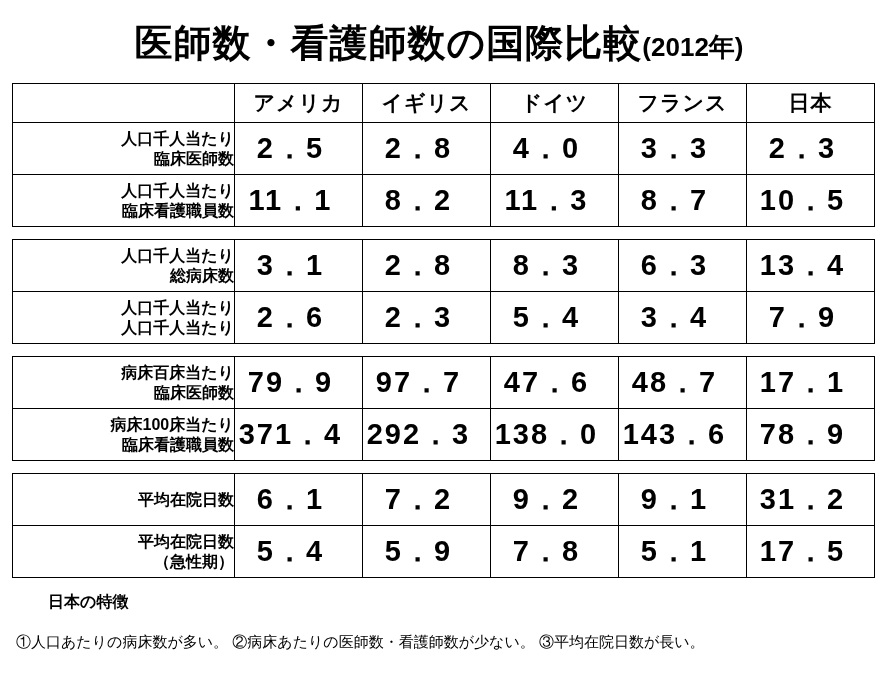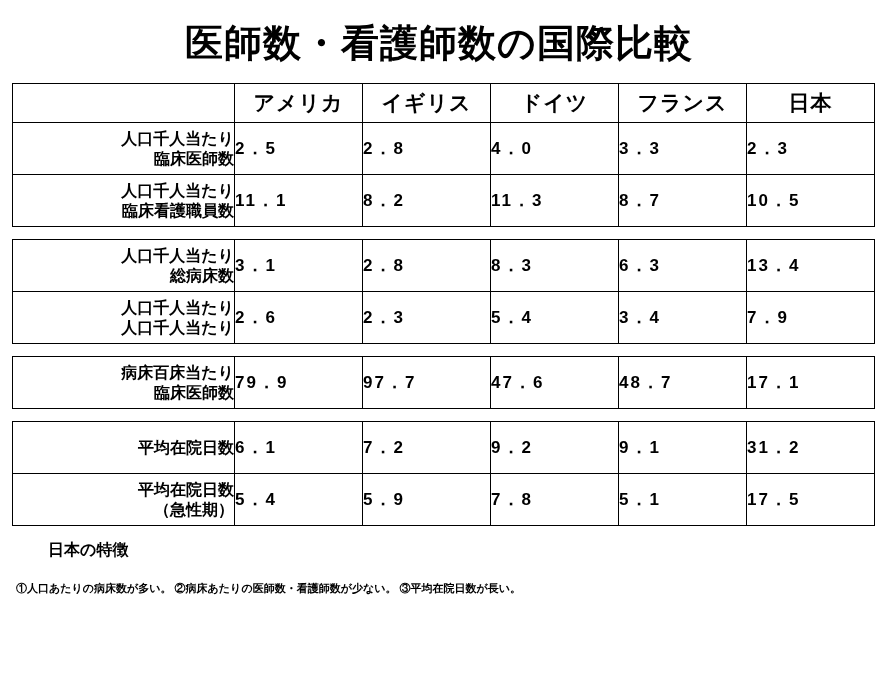--- a/index.html
+++ b/index.html
@@ -68,23 +68,23 @@
   tbody td.rowlabel {
     font-size: 16px;
     font-weight: bold;
     text-align: right;
     padding: 4px 0 4px 14px;
     line-height: 1.25;
     letter-spacing: 0px;
   }
   tbody td.rowlabel .l2 { display: block; }
   tbody td.value {
-    font-size: 17px;
-    font-weight: bold;
-    text-align: left;
+    font-size: 29px;
+    font-weight: bold;
+    text-align: center;
     padding-right: 16px;
     letter-spacing: 2px;
     font-family: "Liberation Sans", sans-serif;
   }
   tr.datarow { height: 52px; }
   tr.spacer td {
     border: none;
     height: 12px;
     padding: 0;
   }
@@ -93,34 +93,35 @@
     width: 862px;
   }
   .footer-title {
     font-size: 16px;
     font-weight: bold;
     margin-bottom: 6px;
     padding-left: 4px;
     margin-left: 32px;
   }
   .footer-note {
-    font-size: 11px;
-    font-weight: bold;
+    font-size: 15px;
+    font-weight: normal;
     padding-left: 4px;
     white-space: nowrap;
     margin-top: 20px;
   }
 </style>
 </head>
 <body>
 
 <div id="page">
 
   <div class="title-row">
     <span class="title-main">医師数・看護師数の国際比較</span>
+      <span class="title-sub">(2012年)</span>
   </div>
 
   <table class="comparison">
     <colgroup>
       <col class="labelcol">
       <col class="datacol">
       <col class="datacol">
       <col class="datacol">
       <col class="datacol">
       <col class="datacol">
@@ -198,20 +199,31 @@
           <span>病床百床当たり</span>
           <span class="l2">臨床医師数</span>
         </td>
         <td class="value">79．9</td>
         <td class="value">97．7</td>
         <td class="value">47．6</td>
         <td class="value">48．7</td>
         <td class="value">17．1</td>
       </tr>
 
+      <tr class="datarow">
+        <td class="rowlabel">
+          <span>病床100床当たり</span>
+          <span class="l2">臨床看護職員数</span>
+        </td>
+        <td class="value">371．4</td>
+        <td class="value">292．3</td>
+        <td class="value">138．0</td>
+        <td class="value">143．6</td>
+        <td class="value">78．9</td>
+      </tr>
 
       <tr class="spacer">
         <td colspan="6"></td>
       </tr>
 
       <tr class="datarow">
         <td class="rowlabel">
           <span>平均在院日数</span>
           <span class="l2"></span>
         </td>

